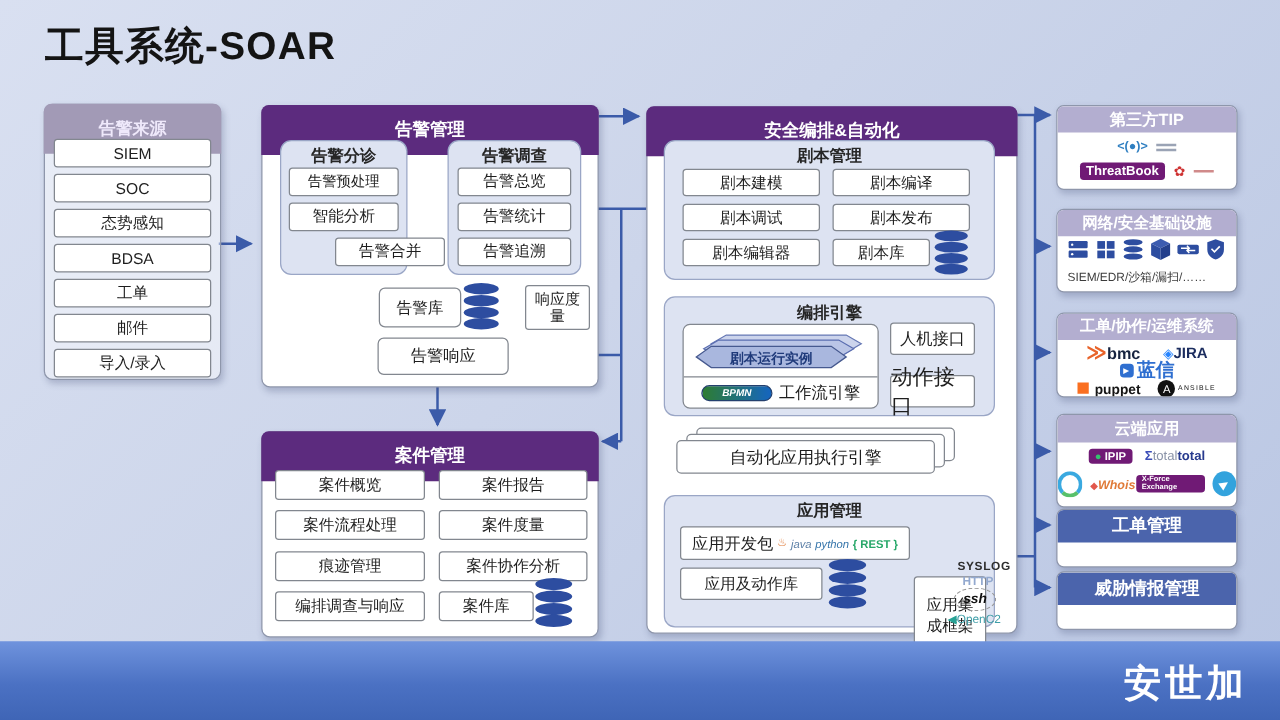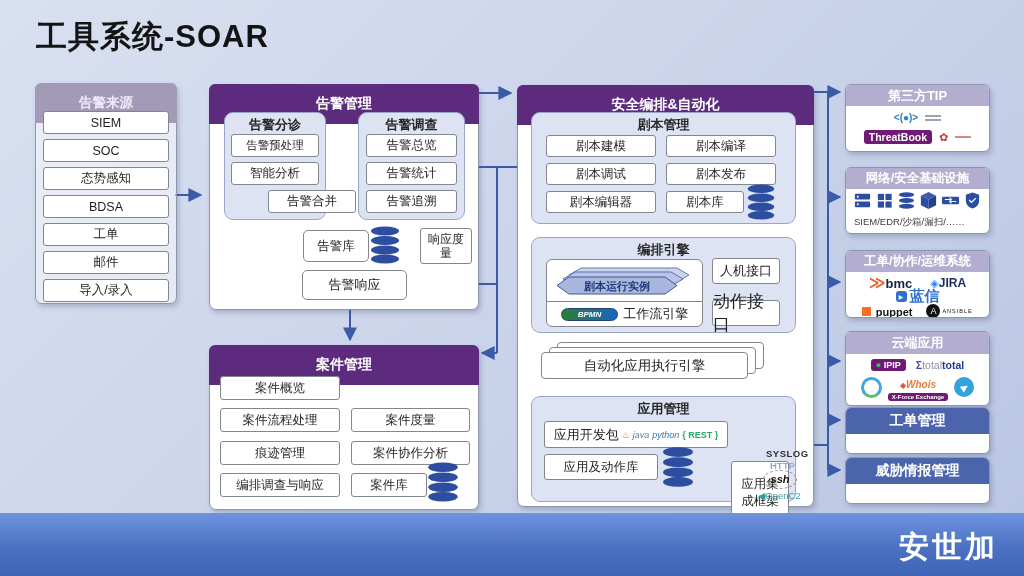--- a/index.html
+++ b/index.html
@@ -115,20 +115,21 @@
         </g>
       </svg>
   </span>
   <div class="item" style="left:420px;top:228px;width:44px;height:34px;font-size:12px;line-height:14px;padding:0 3px;text-align:center;white-space:normal;word-break:break-all;">响应度量</div>
   <div class="item" style="left:302px;top:270px;width:103px;height:28px;border-radius:5px;font-size:13px;">告警响应</div>
 
   <div class="panel" style="left:209px;top:345px;width:268px;height:163px;">
     <div class="phdr">案件管理</div>
   </div>
   <div class="item" style="left:220px;top:376px;width:118px;height:22px;">案件概览</div>
+  <div class="item" style="left:351px;top:376px;width:117px;height:22px;">案件报告</div>
   <div class="item" style="left:220px;top:408px;width:118px;height:22px;">案件流程处理</div>
   <div class="item" style="left:351px;top:408px;width:117px;height:22px;">案件度量</div>
   <div class="item" style="left:220px;top:441px;width:118px;height:22px;">痕迹管理</div>
   <div class="item" style="left:351px;top:441px;width:117px;height:22px;">案件协作分析</div>
   <div class="item" style="left:220px;top:473px;width:118px;height:22px;">编排调查与响应</div>
   <div class="item" style="left:351px;top:473px;width:74px;height:22px;">案件库</div>
   <span class="abs dbi" style="left:427px;top:462px;">
     <svg width="32" height="40" viewBox="0 0 30 38">
         <g fill="#2d4da0">
           <ellipse cx="15" cy="5" rx="14" ry="4.6"></ellipse>
@@ -295,21 +296,21 @@
   </div>
 
   <div class="rbox" style="top:331px;height:73px;">
     <div class="rhdr" style="height:22px;font-size:13px;">云端应用</div>
     <div class="row" style="height:18px;margin-top:2px;gap:10px;">
       <span class="badge-black" style="font-size:9px;"><span style="color:#35c06f;">●</span> <span>IPIP</span></span>
       <span style="font-size:10.5px;"><b style="color:#3b4db8;">Σ</b><span style="color:#8a93a8;">total</span><b style="color:#273a8e;">total</b></span>
     </div>
     <div class="row" style="height:26px;gap:6px;">
       <span style="display:inline-block;width:15px;height:15px;border:3px solid #3aa9e0;border-bottom-color:#58c06a;border-radius:50%;"></span>
-      <span style="display:inline-flex;flex-direction:column;align-items:center;gap:1px;">
+      <span style="display:inline-flex;align-items:center;gap:1px;">
         <span><span style="color:#e2574c;font-size:8px;">◆</span><b style="color:#e07b39;font-size:10px;font-style:italic;">Whois</b></span>
         <span class="badge-black" style="font-size:6px;padding:1px 4px;">X-Force Exchange</span>
       </span>
       <span style="display:inline-flex;width:20px;height:20px;background:#33a3dd;border-radius:50%;color:#fff;align-items:center;justify-content:center;">
           <span style="display:inline-block;font-size:9px;transform:rotate(-35deg);">▶</span>
         </span>
     </div>
   </div>
 
   <div class="rbox" style="top:407px;height:45px;">

